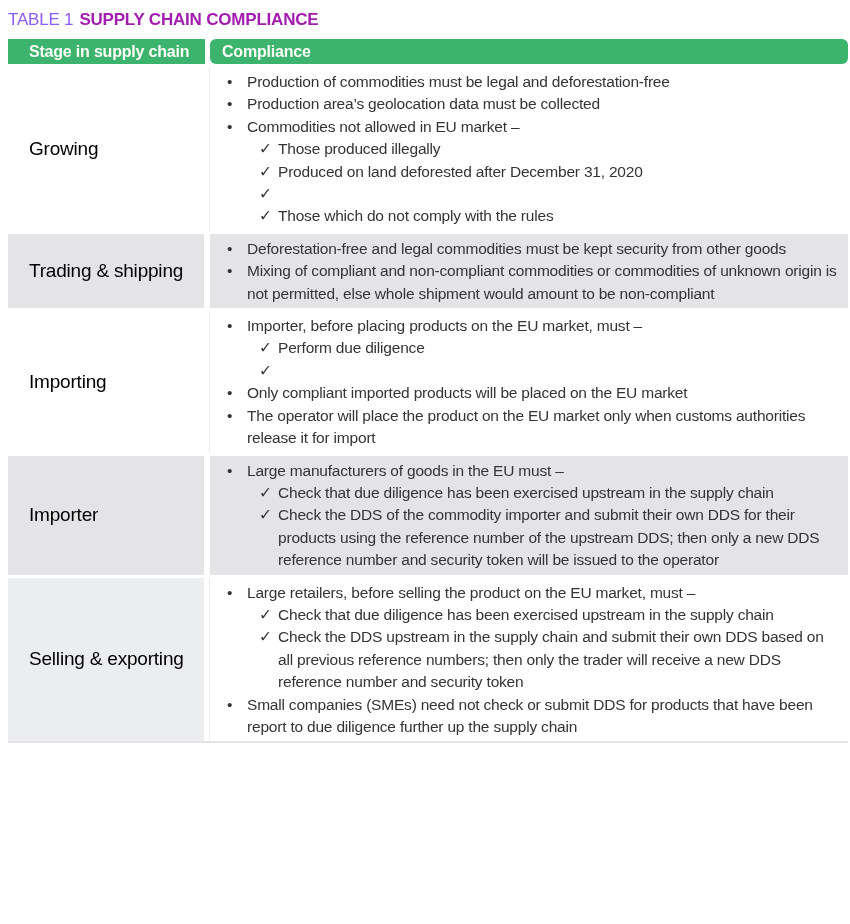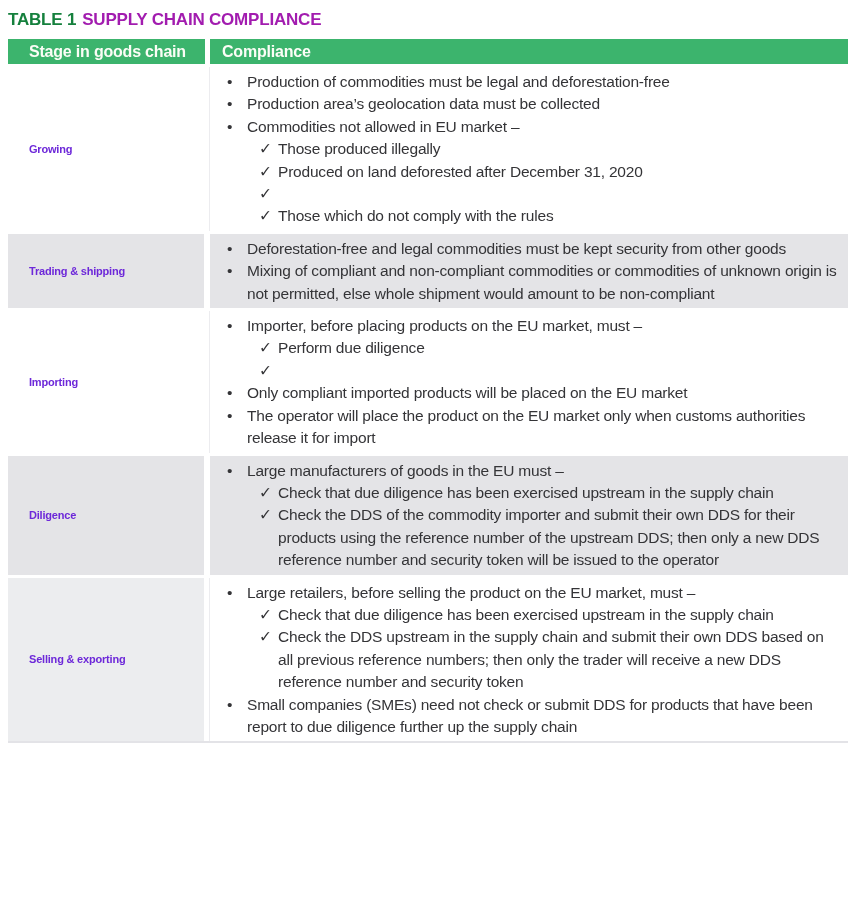--- a/index.html
+++ b/index.html
@@ -7,39 +7,39 @@
     width:850px;height:924px;overflow:hidden;
     font-family:"Liberation Sans","DejaVu Sans",sans-serif;
     color:#323236;
     -webkit-font-smoothing:antialiased;
   }
   .page{padding:6px 4px 0 8px;}
   .title-line{
     font-size:17px;line-height:24px;margin:2px 0 7px 0;letter-spacing:-0.2px;
     white-space:nowrap;color:#2b2b2d;
   }
-  .title-prefix{font-weight:700;color:#15803d;margin-right:6px;}
+  .title-prefix{font-weight:400;color:#8b5cf6;margin-right:6px;}
   .title-main{font-weight:700;color:#a21caf;}
   .tbl{width:840px;}
   .hrow{display:flex;}
   .hcell{
     background:#3cb46d;color:#fbfdf6;font-weight:700;font-size:16px;
     height:25px;line-height:25px;letter-spacing:-0.2px;
   }
   .hcell.stage{width:176px;padding-left:21px;flex:none;border-right:5px solid #ffffff;}
-  .hcell.comp{flex:1;padding-left:12px;}
+  .hcell.comp{flex:1;padding-left:12px;border-radius:6px;}
   .trow{display:flex;margin-top:3px;}
   .stage-cell{
     width:196px;flex:none;border-right:5px solid #ffffff;
     display:flex;align-items:center;
     background:#ffffff;
   }
   .stage-cell.stage-shaded{background:#ecedef;}
   .trow.shaded .stage-cell{background:#e4e4e7;}
-  .stage-label{padding-left:21px;font-size:11px;letter-spacing:-0.2px;color:#6d28d9;font-weight:bold;}
+  .stage-label{padding-left:21px;font-size:19px;letter-spacing:-0.2px;color:#000000;}
   .content-cell{
     flex:1;background:#ffffff;border-left:1px solid #ececef;
     padding:4px 8px 3px 1px;
   }
   .trow.shaded .content-cell{background:#e4e4e7;border-left-color:#ffffff;}
   .tbl-bottom{height:2px;background:#e3e3e7;margin-top:0px;}
   .item{font-size:15.5px;line-height:22.4px;letter-spacing:-0.2px;color:#343437;}
   .item.bullet{display:flex;}
   .item.bullet .marker{flex:none;width:20px;margin-left:16px;}
   .item.check{display:flex;}
@@ -53,21 +53,21 @@
 </head>
 <body>
 
 <div class="page">
   <div class="title-line">
     <span class="title-prefix">TABLE 1</span><span class="title-main">SUPPLY CHAIN COMPLIANCE</span>
   </div>
 
   <div class="tbl">
     <div class="hrow">
-      <div class="hcell stage">Stage in goods chain</div>
+      <div class="hcell stage">Stage in supply chain</div>
       <div class="hcell comp">Compliance</div>
     </div>
     <div id="table-body">
         <div class="trow">
           <div class="stage-cell">
             <div class="stage-label">Growing</div>
           </div>
           <div class="content-cell">
             <div class="item bullet">
               <div class="marker">•</div>
@@ -134,21 +134,21 @@
               <div class="txt">Only compliant imported products will be placed on the EU market</div>
             </div>
             <div class="item bullet">
               <div class="marker">•</div>
               <div class="txt">The operator will place the product on the EU market only when customs authorities release it for import</div>
             </div>
           </div>
         </div>
         <div class="trow shaded">
           <div class="stage-cell">
-            <div class="stage-label">Diligence</div>
+            <div class="stage-label">Importer</div>
           </div>
           <div class="content-cell">
             <div class="item bullet">
               <div class="marker">•</div>
               <div class="txt">Large manufacturers of goods in the EU must –</div>
             </div>
             <div class="item check">
               <div class="marker">✓</div>
               <div class="txt">Check that due diligence has been exercised upstream in the supply chain</div>
             </div>

